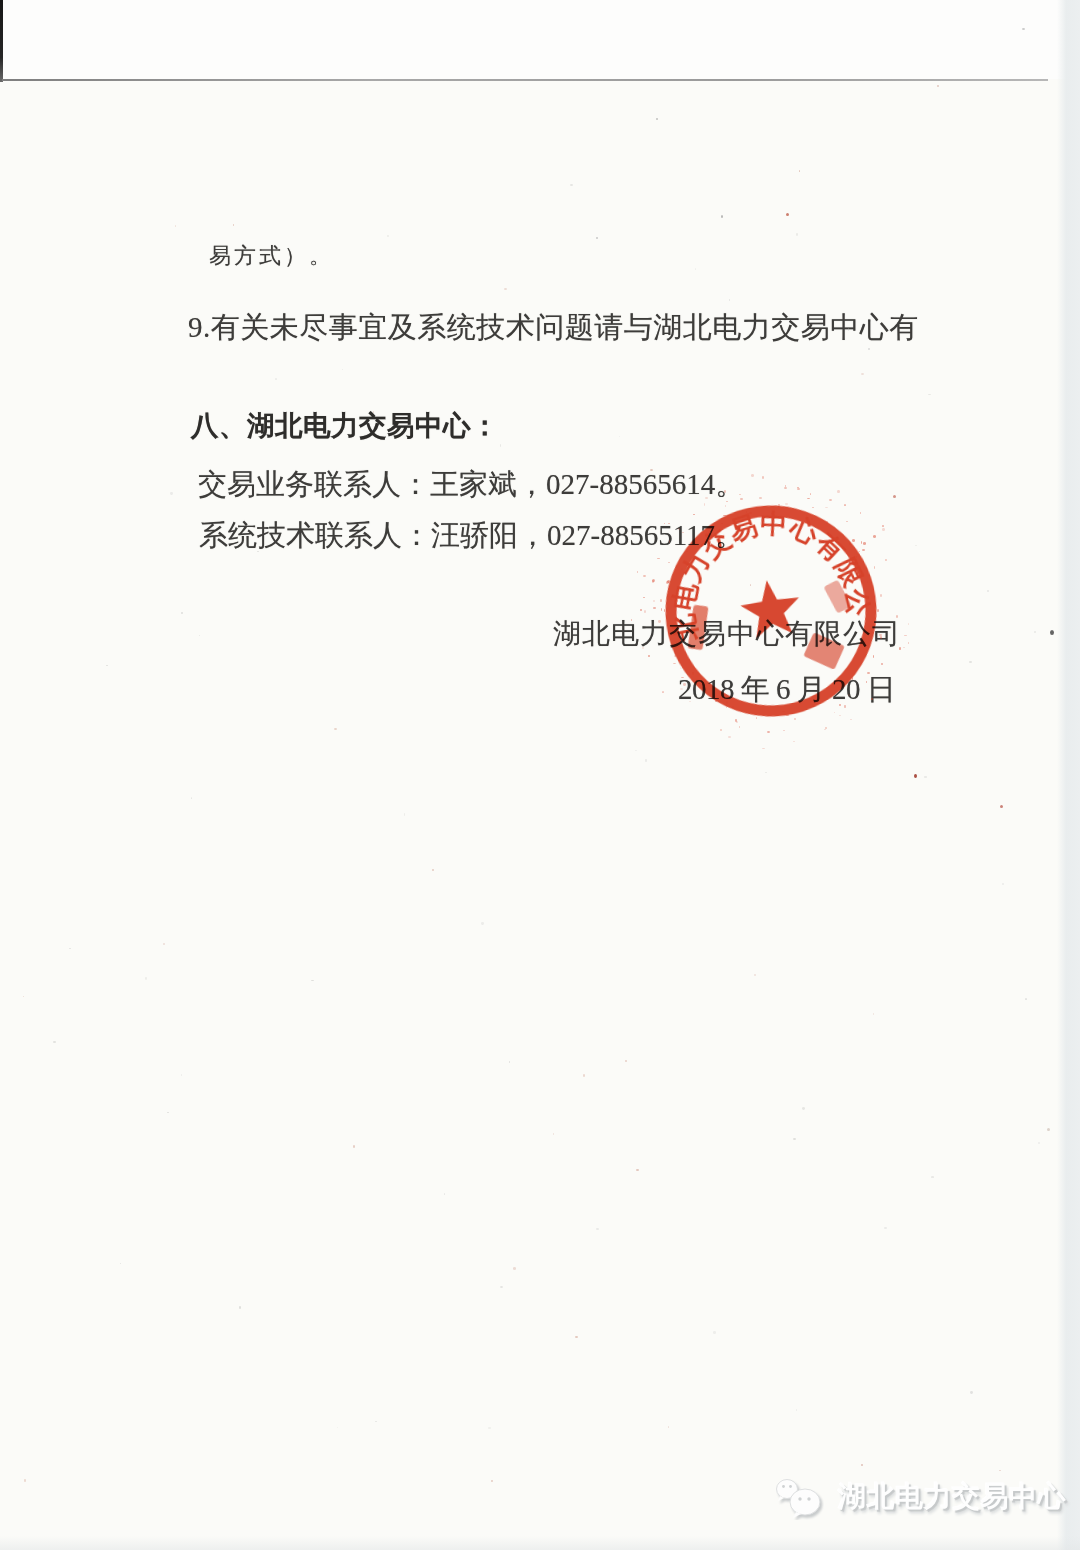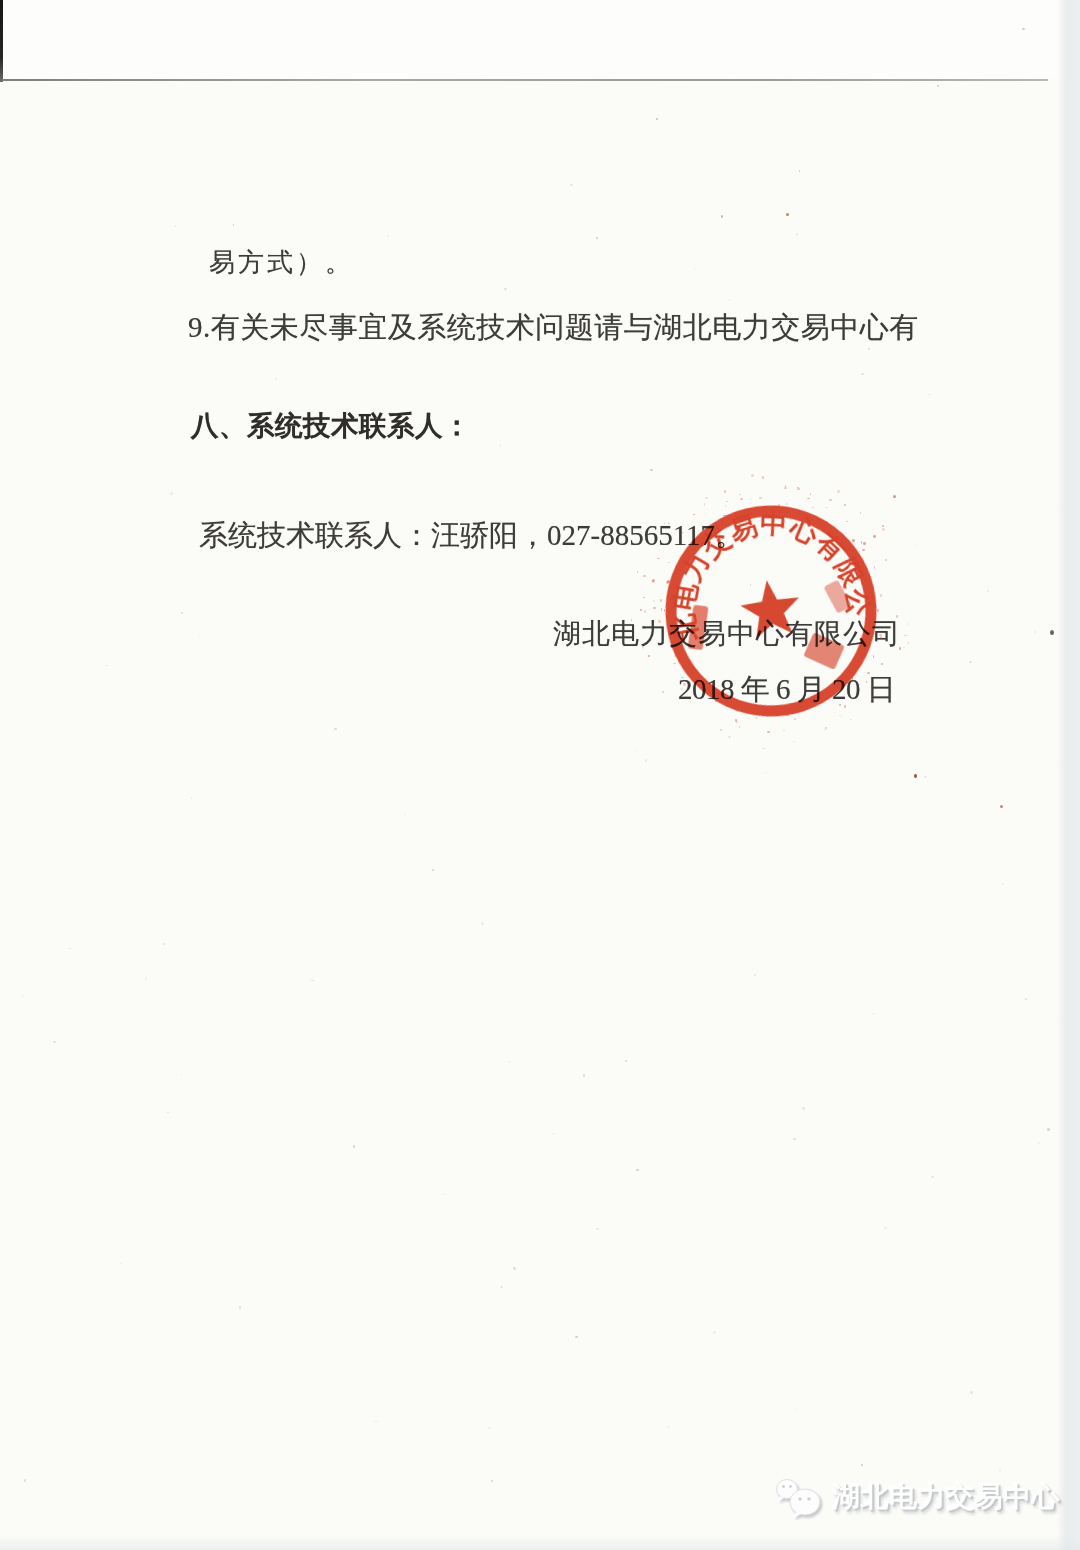--- a/index.html
+++ b/index.html
@@ -16,56 +16,57 @@
   .scan-fold-line{position:absolute;left:2px;top:79px;width:1046px;height:2px;
     background:linear-gradient(90deg,#7e7e7e,#a8a8a8 35%,#9a9a9a 70%,#b7b7b7);}
   .scan-band-right{position:absolute;left:1057px;top:0;width:23px;height:1550px;
     background:linear-gradient(90deg,rgba(222,227,229,0) 0%,#e9edee 40%,#eceff0 100%);}
   .scan-corner-bottom{position:absolute;left:0;bottom:0;width:1080px;height:14px;
     background:linear-gradient(180deg,rgba(230,233,234,0),rgba(226,230,231,.55));}
   .speck{position:absolute;pointer-events:none;}
   
   .doc-line{position:absolute;white-space:nowrap;color:#3d3c3a;
     text-shadow:0 0 .7px rgba(70,68,64,.55);}
-  .l-para-end   {left:209px;top:219px;font-size:26px;letter-spacing:3px;}
+  .l-para-end   {left:209px;top:219px;font-size:22px;letter-spacing:3px;}
   .l-item7-a    {left:188px;top:279px;font-size:29px;letter-spacing:.5px;}
   .l-item7-b    {left:140px;top:331px;font-size:29px;letter-spacing:3px;}
   .l-heading    {left:191px;top:380px;font-size:27.5px;letter-spacing:.5px;
     font-family:"Liberation Sans","DejaVu Sans",sans-serif;font-weight:bold;color:#2e2d2b;}
   .l-contact-1  {left:198px;top:436px;font-size:29px;}
   .l-contact-2  {left:199px;top:487px;font-size:29px;}
   .l-sign-org   {left:553px;top:587px;font-size:28px;letter-spacing:1px;}
   .l-sign-date  {left:678px;top:641px;font-size:29px;letter-spacing:-.5px;}
   
   .stamp{position:absolute;left:655px;top:495px;width:232px;height:232px;
     transform:rotate(-8deg);mix-blend-mode:multiply;opacity:.95;}
   .stamp svg{width:100%;height:100%;display:block;}
   .seal-arc-text{font-family:"Liberation Sans","DejaVu Sans",sans-serif;
     font-size:27px;font-weight:bold;letter-spacing:1px;}
   
   .footer-watermark{position:absolute;left:774px;top:1471px;height:52px;
-    display:flex;align-items:center;gap:8px;}
+    display:flex;align-items:center;gap:14px;}
   .wm-text{font-family:"Liberation Sans","DejaVu Sans",sans-serif;
     font-size:28px;font-weight:bold;letter-spacing:.5px;color:#fefefe;
     text-shadow:2px 2px 1px #c6c9ca, 3px 4px 3px #d9dcdd, -1px -1px 0 #ffffff;}
 </style>
 </head>
 <body>
 
 <div class="page">
 
   <div class="scan-top-strip"></div>
   <div class="scan-edge-left"></div>
   <div class="scan-fold-line"></div>
   <div class="scan-band-right"></div>
   <div class="scan-corner-bottom"></div>
 
   <p class="doc-line l-para-end">易方式）。</p>
   <p class="doc-line l-item7-a">9.有关未尽事宜及系统技术问题请与湖北电力交易中心有</p>
-  <p class="doc-line l-heading">八、系统技术联系人：</p>
+  <p class="doc-line l-heading">八、湖北电力交易中心：</p>
+  <p class="doc-line l-contact-1">交易业务联系人：王家斌，027-88565614。</p>
   <p class="doc-line l-contact-2">系统技术联系人：汪骄阳，027-88565117。</p>
   <p class="doc-line l-sign-org">湖北电力交易中心有限公司</p>
   <p class="doc-line l-sign-date">2018 年 6 月 20 日</p>
 
   <div class="stamp">
     <svg viewBox="0 0 232 232">
       <circle cx="116" cy="116" r="100" fill="none" stroke="#d8391f" stroke-width="11" opacity="0.96"></circle>
       <path id="sealArc" d="M 42.7,142.7 A 78,78 0 1 1 189.3,142.7" fill="none"></path>
       <text class="seal-arc-text" fill="#d8391f">
         <textPath href="#sealArc" startOffset="50%" text-anchor="middle">湖北电力交易中心有限公司</textPath>

